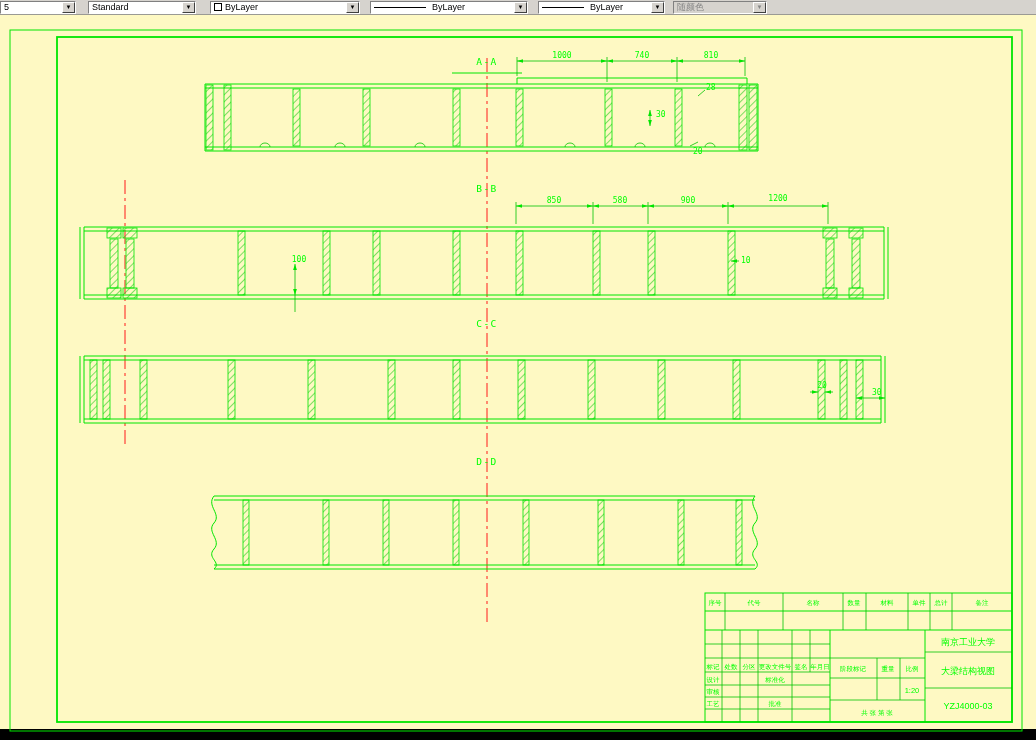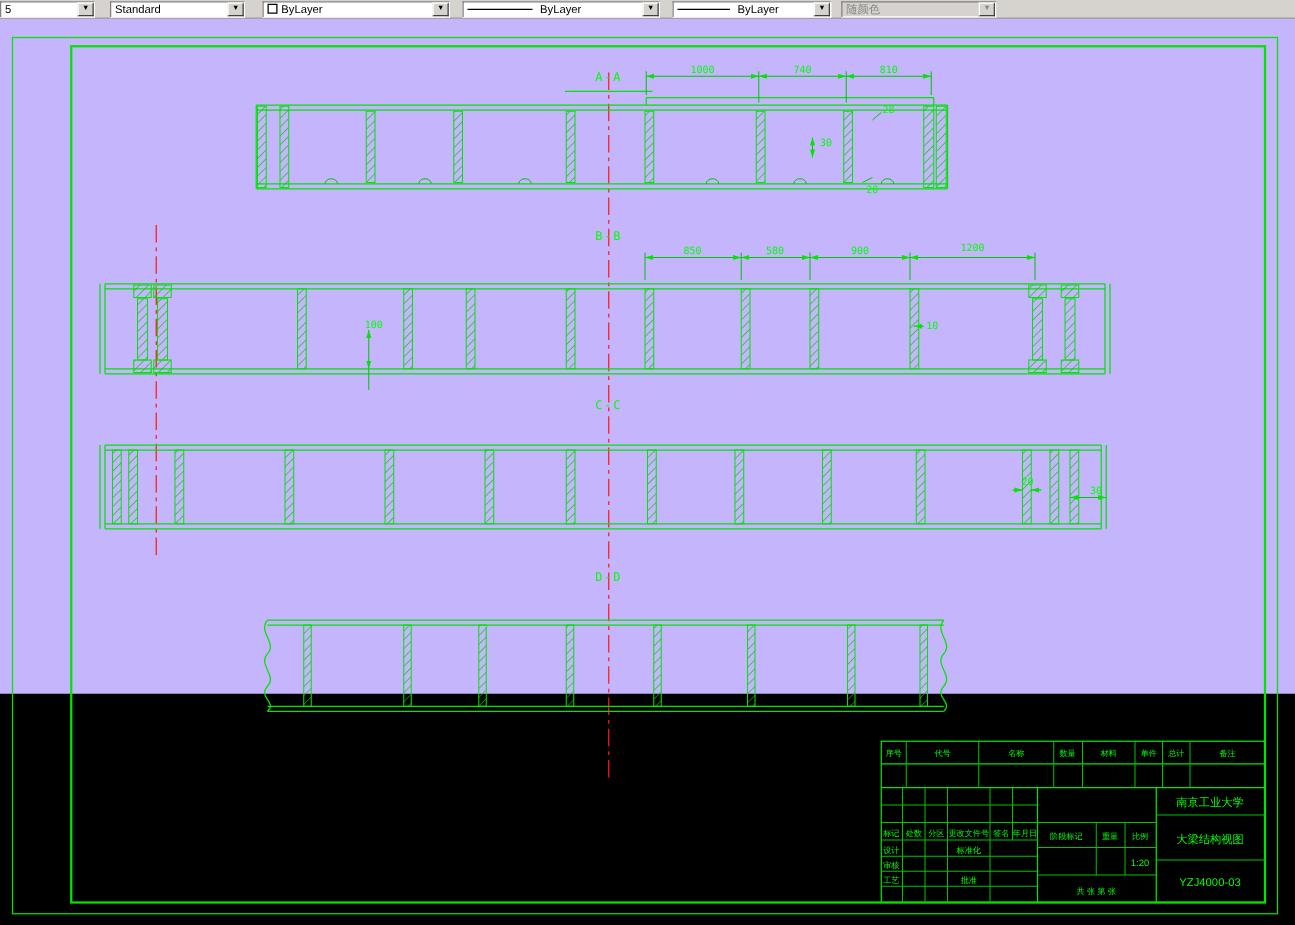--- a/index.html
+++ b/index.html
@@ -15,21 +15,21 @@
   .combo .combo-btn{width:13px;height:11px;background:#d6d3ce;flex:0 0 13px;
          border:1px solid;border-color:#fff #404040 #404040 #fff;
          font-size:6px;line-height:9px;text-align:center;color:#000;cursor:default}
   .combo.disabled{background:#d6d3ce}
   .combo.disabled .combo-text{color:#858585}
   .combo.disabled .combo-btn{color:#858585}
   .swatch{width:8px;height:8px;border:1px solid #000;background:#fff;margin-left:3px;flex:0 0 8px}
   .ltsample{height:0;border-top:1px solid #000;margin:0 3px;flex:0 0 auto}
 
   
-  .canvas{position:absolute;top:15px;left:0;width:1036px;height:540px;background:#c4b5fd}
+  .canvas{position:absolute;top:15px;left:0;width:1036px;height:714px;background:#fef9c3}
   svg{display:block}
   .g  {stroke:#00e600;stroke-width:1;fill:none}
   .g2 {stroke:#00e600;stroke-width:1.8;fill:none}
   .gt {stroke:#00c400;stroke-width:.8;fill:none}
   .h  {fill:url(#hatch);stroke:#00e600;stroke-width:.8}
   .red{stroke:#ff1a1a;stroke-width:1;fill:none;stroke-dasharray:14 4 3 4}
   .dim{font:8px "DejaVu Sans Mono",monospace;fill:#00ff00}
   .lbl{font:9.5px "DejaVu Sans Mono",monospace;fill:#00ff00;letter-spacing:1.5px}
   .tb6{font:6.5px "Liberation Sans",sans-serif;fill:#00ff00}
   .tb7{font:7.5px "Liberation Sans",sans-serif;fill:#00ff00}
@@ -62,21 +62,21 @@
     <span class="combo-text">ByLayer</span>
     <span class="combo-btn">▼</span>
   </div>
 
   <div class="combo" style="width:127px;margin-left:10px">
     <span class="ltsample" style="width:42px"></span>
     <span class="combo-text">ByLayer</span>
     <span class="combo-btn">▼</span>
   </div>
 
-  <div class="combo disabled" style="width:124px;margin-left:8px">
+  <div class="combo disabled" style="width:94px;margin-left:8px">
     <span class="combo-text">随颜色</span>
     <span class="combo-btn">▼</span>
   </div>
 </div>
 
 <div class="canvas">
 <svg width="1036" height="725" viewBox="0 15 1036 725">
   <defs>
     <pattern id="hatch" patternUnits="userSpaceOnUse" width="5" height="5" patternTransform="rotate(45)">
       <line x1="0" y1="0" x2="0" y2="5" stroke="#00c400" stroke-width="1"></line>

